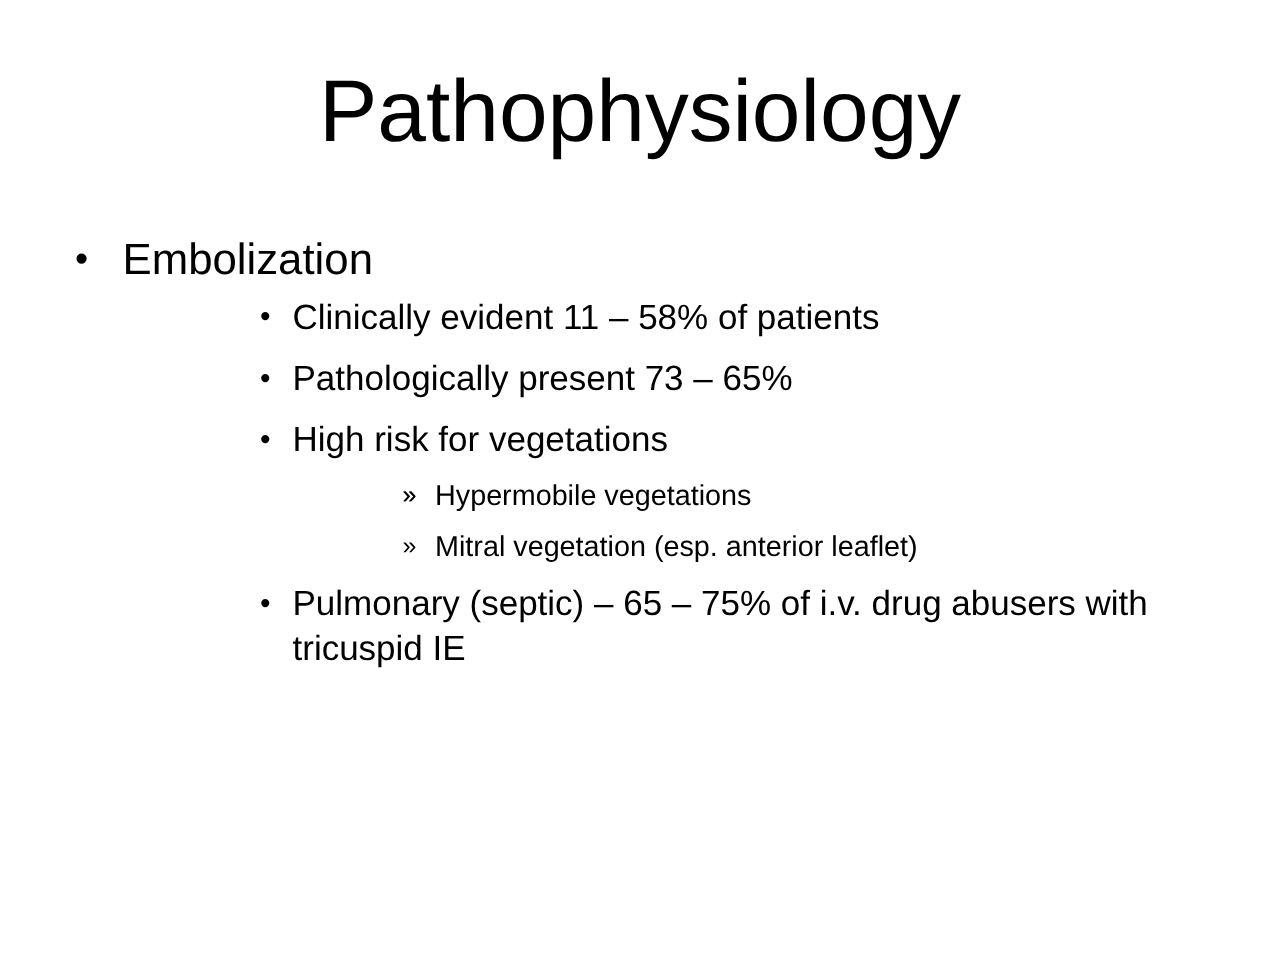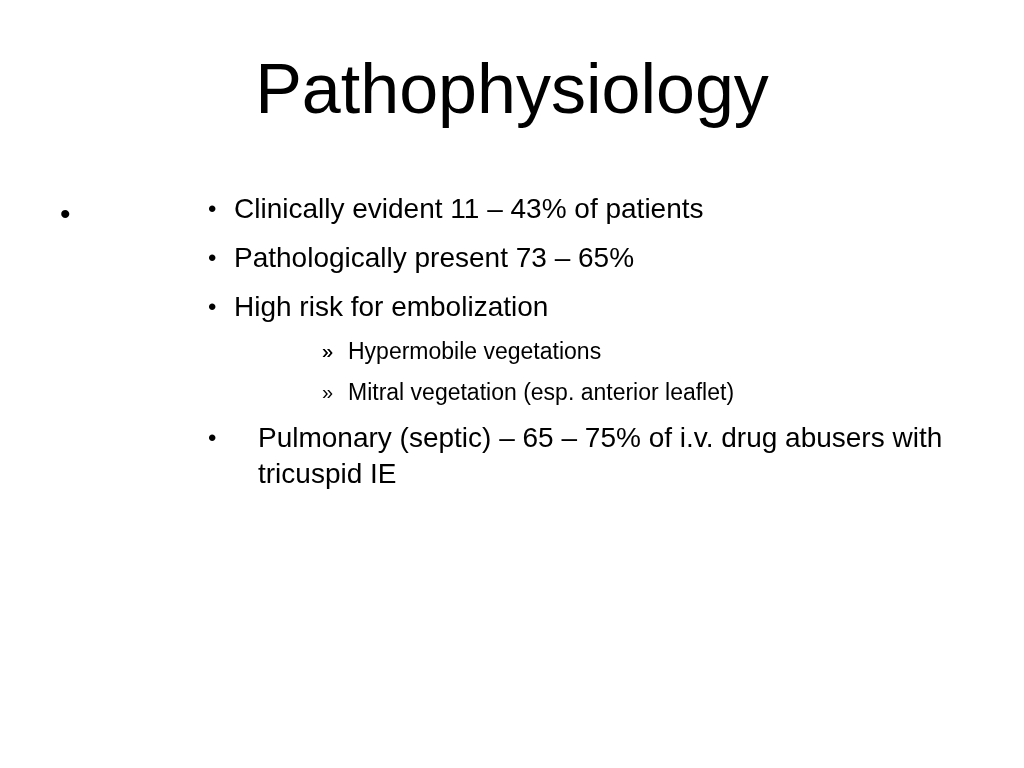--- a/index.html
+++ b/index.html
@@ -92,47 +92,47 @@
   }
   .lvl3 > li > .bullet {
     position: absolute;
     left: 0;
     top: 0;
     font-size: 20px;
     line-height: 30px;
   }
   .wrap-indent {
     display: block;
-    margin-left: 24px;
   }
 </style>
 </head>
 <body>
 
 <div class="slide">
 
   <div class="slide-title">Pathophysiology</div>
 
   <div class="body-block">
     <ul class="lvl1">
       <li>
         <span class="bullet">•</span>
+        <span>Embolization</span>
 
         <ul class="lvl2">
           <li>
             <span class="bullet">•</span>
-            <span>Clinically evident 11 – 43% of patients</span>
+            <span>Clinically evident 11 – 58% of patients</span>
           </li>
           <li>
             <span class="bullet">•</span>
             <span>Pathologically present 73 – 65%</span>
           </li>
           <li>
             <span class="bullet">•</span>
-            <span>High risk for embolization</span>
+            <span>High risk for vegetations</span>
 
             <ul class="lvl3">
               <li>
                 <span class="bullet">»</span>
               </li>
               <li>
                 <span class="bullet">»</span>
                 <span>Hypermobile vegetations</span>
               </li>
               <li>

